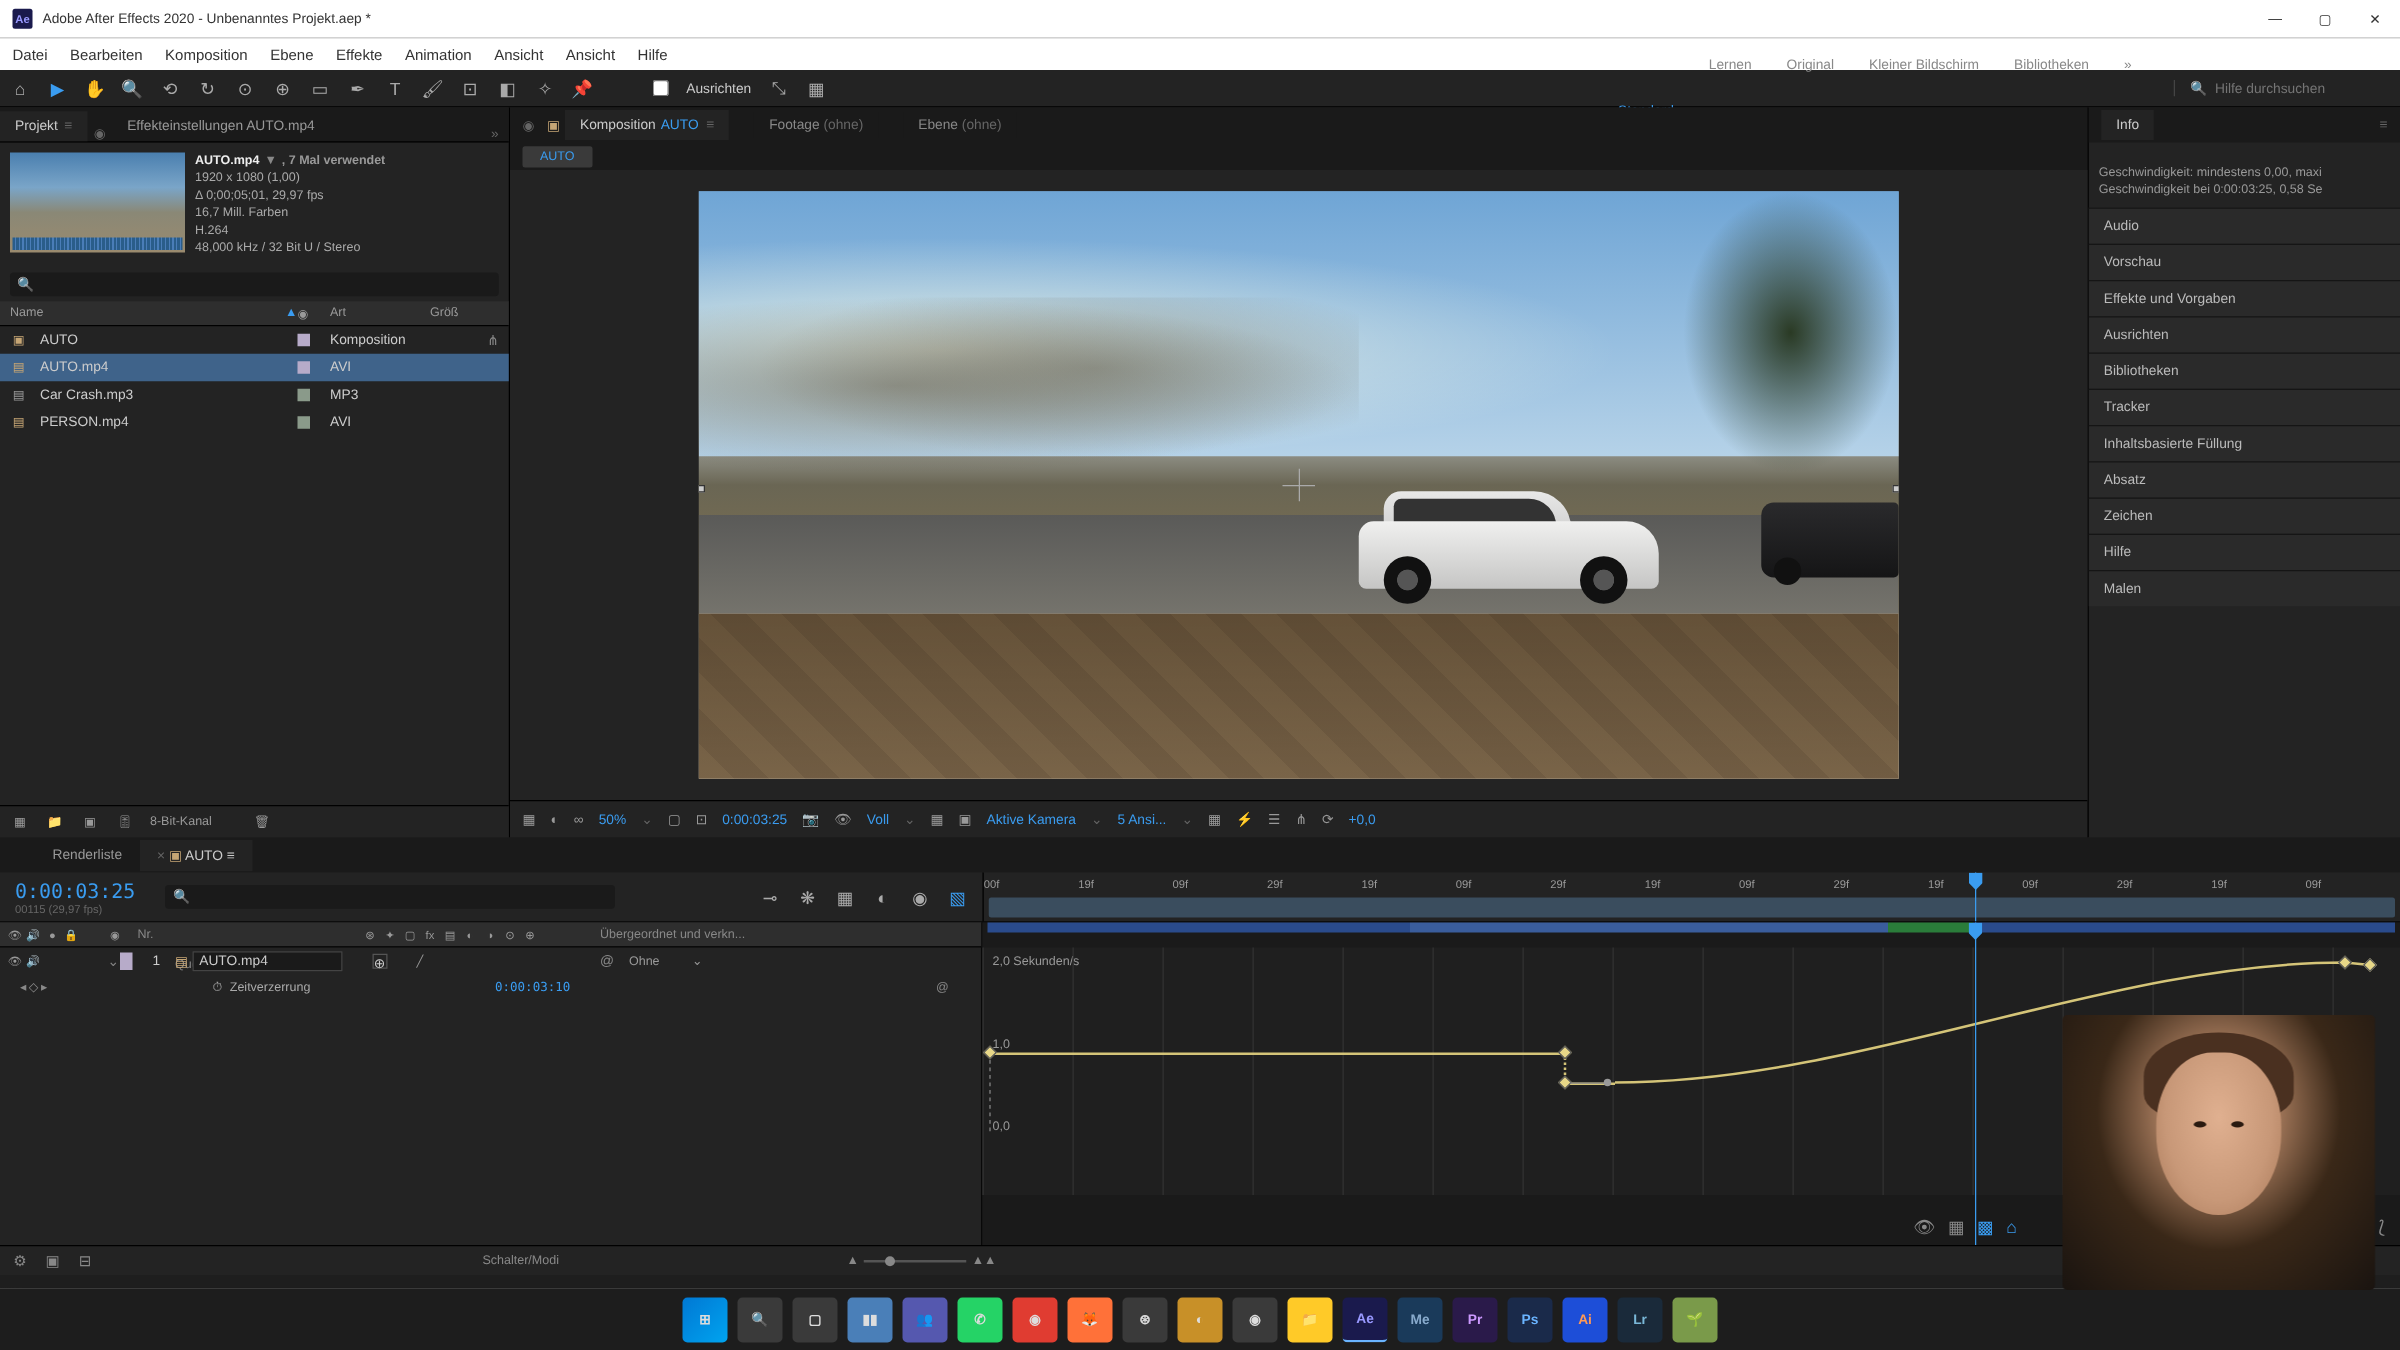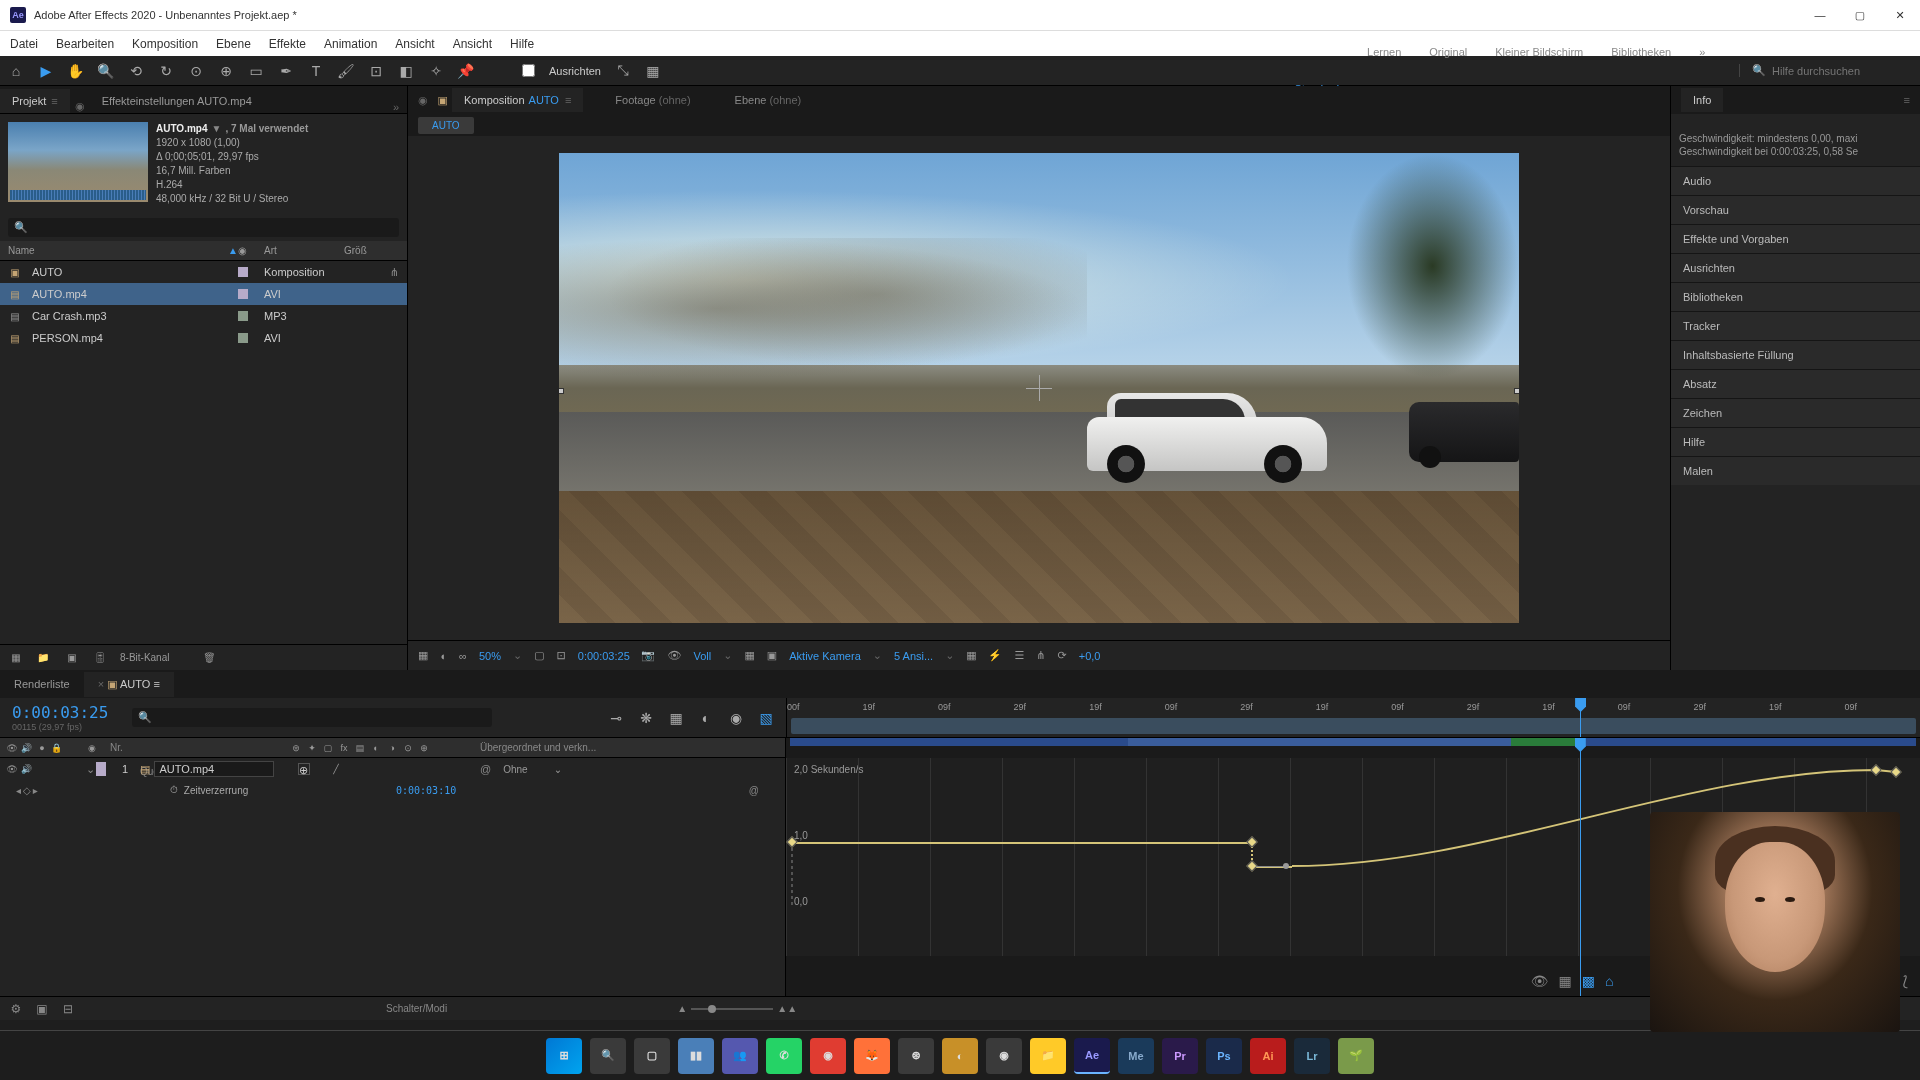--- a/index.html
+++ b/index.html
@@ -87,21 +87,21 @@
 
 .right-panel { width: 250px; background: #232323; display: flex; flex-direction: column; border-left: 1px solid #000; }
 .rp-tabs { height: 28px; display: flex; align-items: center; background: #1a1a1a; padding: 0 10px; justify-content: space-between; }
 .info-body { padding: 8px; font-size: 10px; color: #ccc; line-height: 1.4; }
 .info-readout { display: flex; gap: 20px; }
 .color-sw { width: 20px; height: 20px; background: #c8a86a; border: 1px solid #555; }
 .speed-text { font-size: 10px; color: #999; margin-top: 10px; line-height: 1.3; }
 .rp-section { padding: 8px 12px; border-top: 1px solid #151515; background: #2a2a2a; cursor: pointer; font-size: 11px; color: #bbb; }
 
 .timeline-area { height: 350px; background: #1e1e1e; display: flex; flex-direction: column; }
-.tl-tabs { height: 28px; background: #1a1a1a; display: flex; align-items: center; }
+.tl-tabs { height: 28px; background: #1a1a1a; display: flex; align-items: center; padding-left: 28px; }
 .tl-tab { padding: 6px 14px; color: #999; }
 .tl-tab.active { background: #232323; color: #ccc; }
 .tl-top { display: flex; height: 40px; border-bottom: 1px solid #000; }
 .tl-left-head { width: 786px; display: flex; align-items: center; padding: 0 12px; gap: 12px; background: #232323; }
 .timecode-big { color: #3a9cf0; font-family: monospace; font-size: 16px; }
 .timecode-sub { font-size: 9px; color: #666; }
 .tl-search { background: #1a1a1a; border-radius: 3px; padding: 3px 6px; width: 360px; display: flex; align-items: center; margin-left: 12px; }
 .tl-tool-icons { margin-left: auto; display: flex; gap: 14px; }
 .tl-ruler { flex: 1; background: #232323; position: relative; border-left: 1px solid #000; }
 .ruler-row { height: 20px; display: flex; position: relative; }
@@ -152,21 +152,21 @@
 .status-bar { height: 24px; background: #232323; border-top: 1px solid #000; display: flex; align-items: center; padding: 0 8px; font-size: 10px; color: #888; gap: 10px; }
 .zoom-slider { width: 120px; display: flex; align-items: center; gap: 4px; }
 .zs-track { flex:1; height: 2px; background: #555; position: relative; }
 .zs-thumb { position: absolute; width: 8px; height: 8px; background: #888; border-radius: 50%; top: -3px; left: 20%; }
 
 .taskbar { position: absolute; bottom: 0; left: 0; right: 0; height: 50px; background: rgba(30,30,30,0.95); display: flex; align-items: center; justify-content: center; gap: 8px; backdrop-filter: blur(10px); border-top: 1px solid #444; }
 .tb-icon { width: 36px; height: 36px; border-radius: 4px; display: flex; align-items: center; justify-content: center; font-size: 11px; font-weight: bold; cursor: pointer; }
 .tb-ae { background: #1a1a4d; color: #9999ff; border-bottom: 2px solid #6ab4ff; }
 .tb-pr { background: #2a1a4a; color: #cc99ff; }
 .tb-ps { background: #1a2a4a; color: #6ab4ff; }
-.tb-ai { background: #b91c1c; color: #ff9955; }
+.tb-ai { background: #1d4ed8; color: #ff9955; }
 .tb-lr { background: #1a2a3a; color: #7ab8d8; }
 .tb-generic { background: #3a3a3a; color: #ddd; }
 
 .webcam { position: absolute; bottom: 48px; right: 20px; width: 250px; height: 220px; background: radial-gradient(ellipse at 50% 35%, #d8a888 0%, #b88868 20%, #3a2818 55%, #1a1410 100%); border-radius: 4px; z-index: 100; }
 .face { position: absolute; top: 30px; left: 50%; transform: translateX(-50%); width: 100px; height: 130px; background: radial-gradient(ellipse at 50% 40%, #e0b090 0%, #c89878 60%, #a87858 100%); border-radius: 45% 45% 50% 50%; }
 .hair { position: absolute; top: 14px; left: 50%; transform: translateX(-50%); width: 120px; height: 70px; background: #4a3020; border-radius: 50% 50% 30% 30%; }
 .headphones { position: absolute; top: 155px; left: 50%; transform: translateX(-50%); width: 140px; height: 30px; border-radius: 0 0 50% 50%; }
 .eye { position: absolute; width: 10px; height: 5px; background: #2a1a10; border-radius: 50%; top: 55px; }
 .eye.l { left: 30px; } .eye.r { right: 30px; }
 

